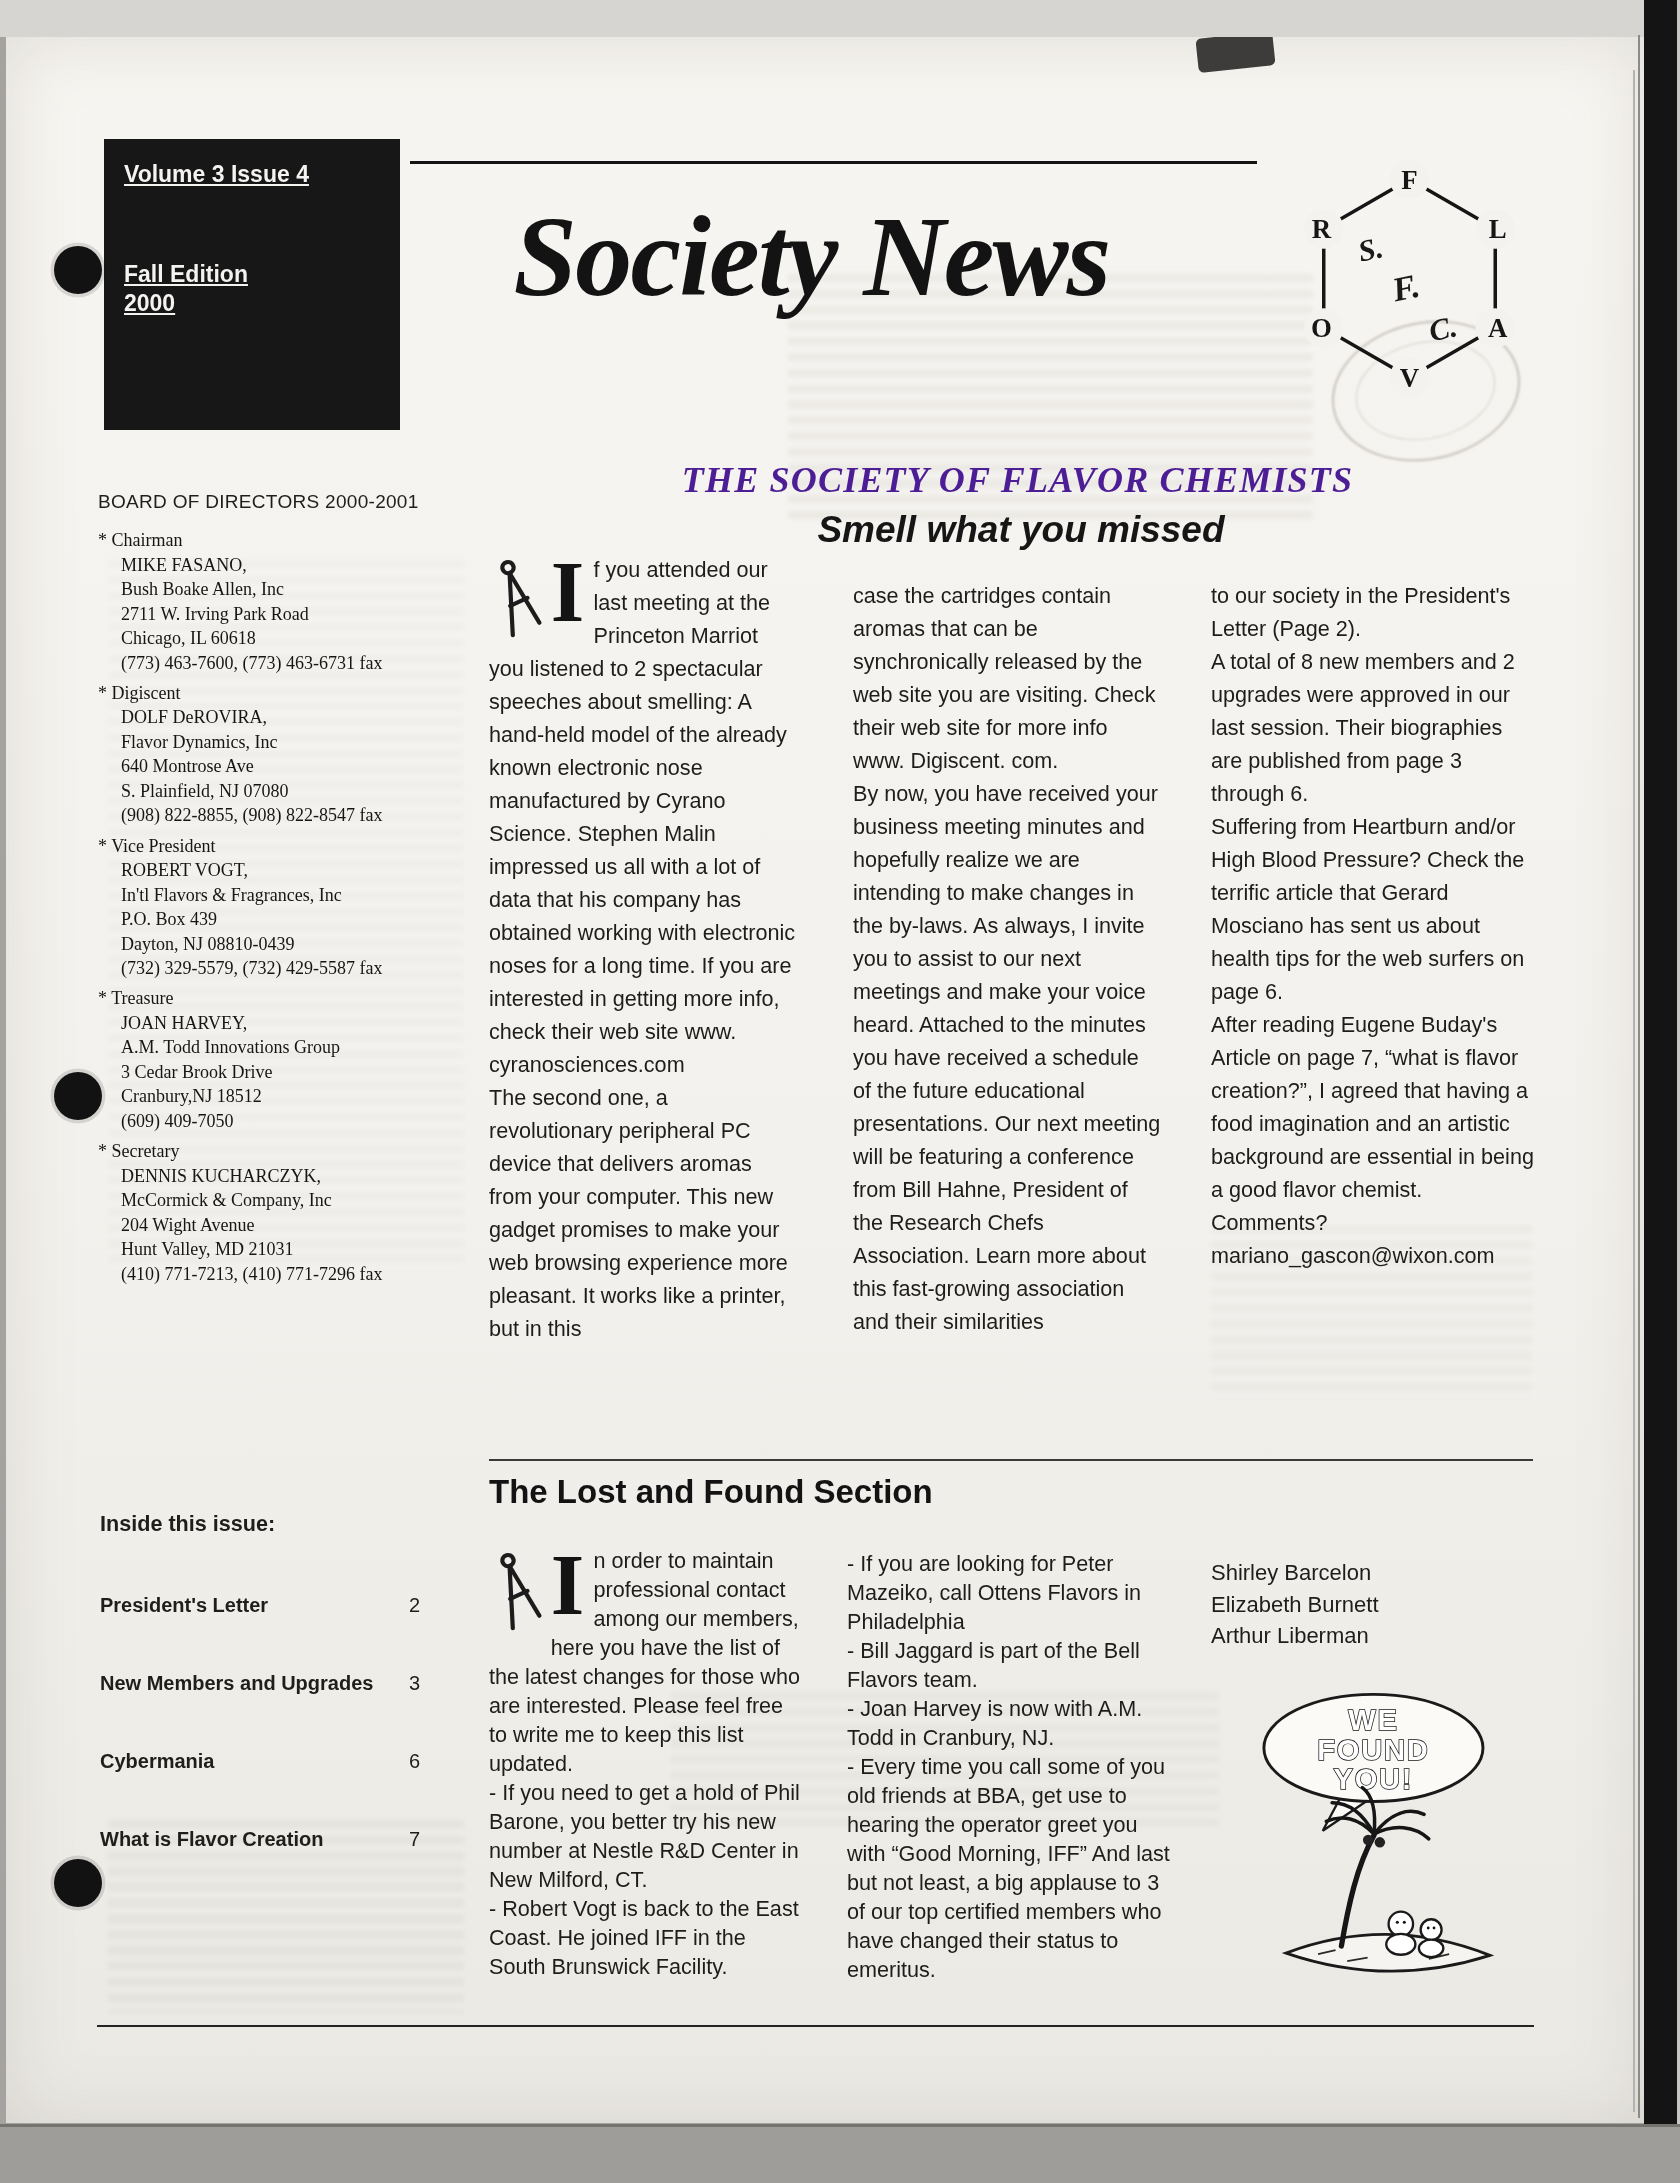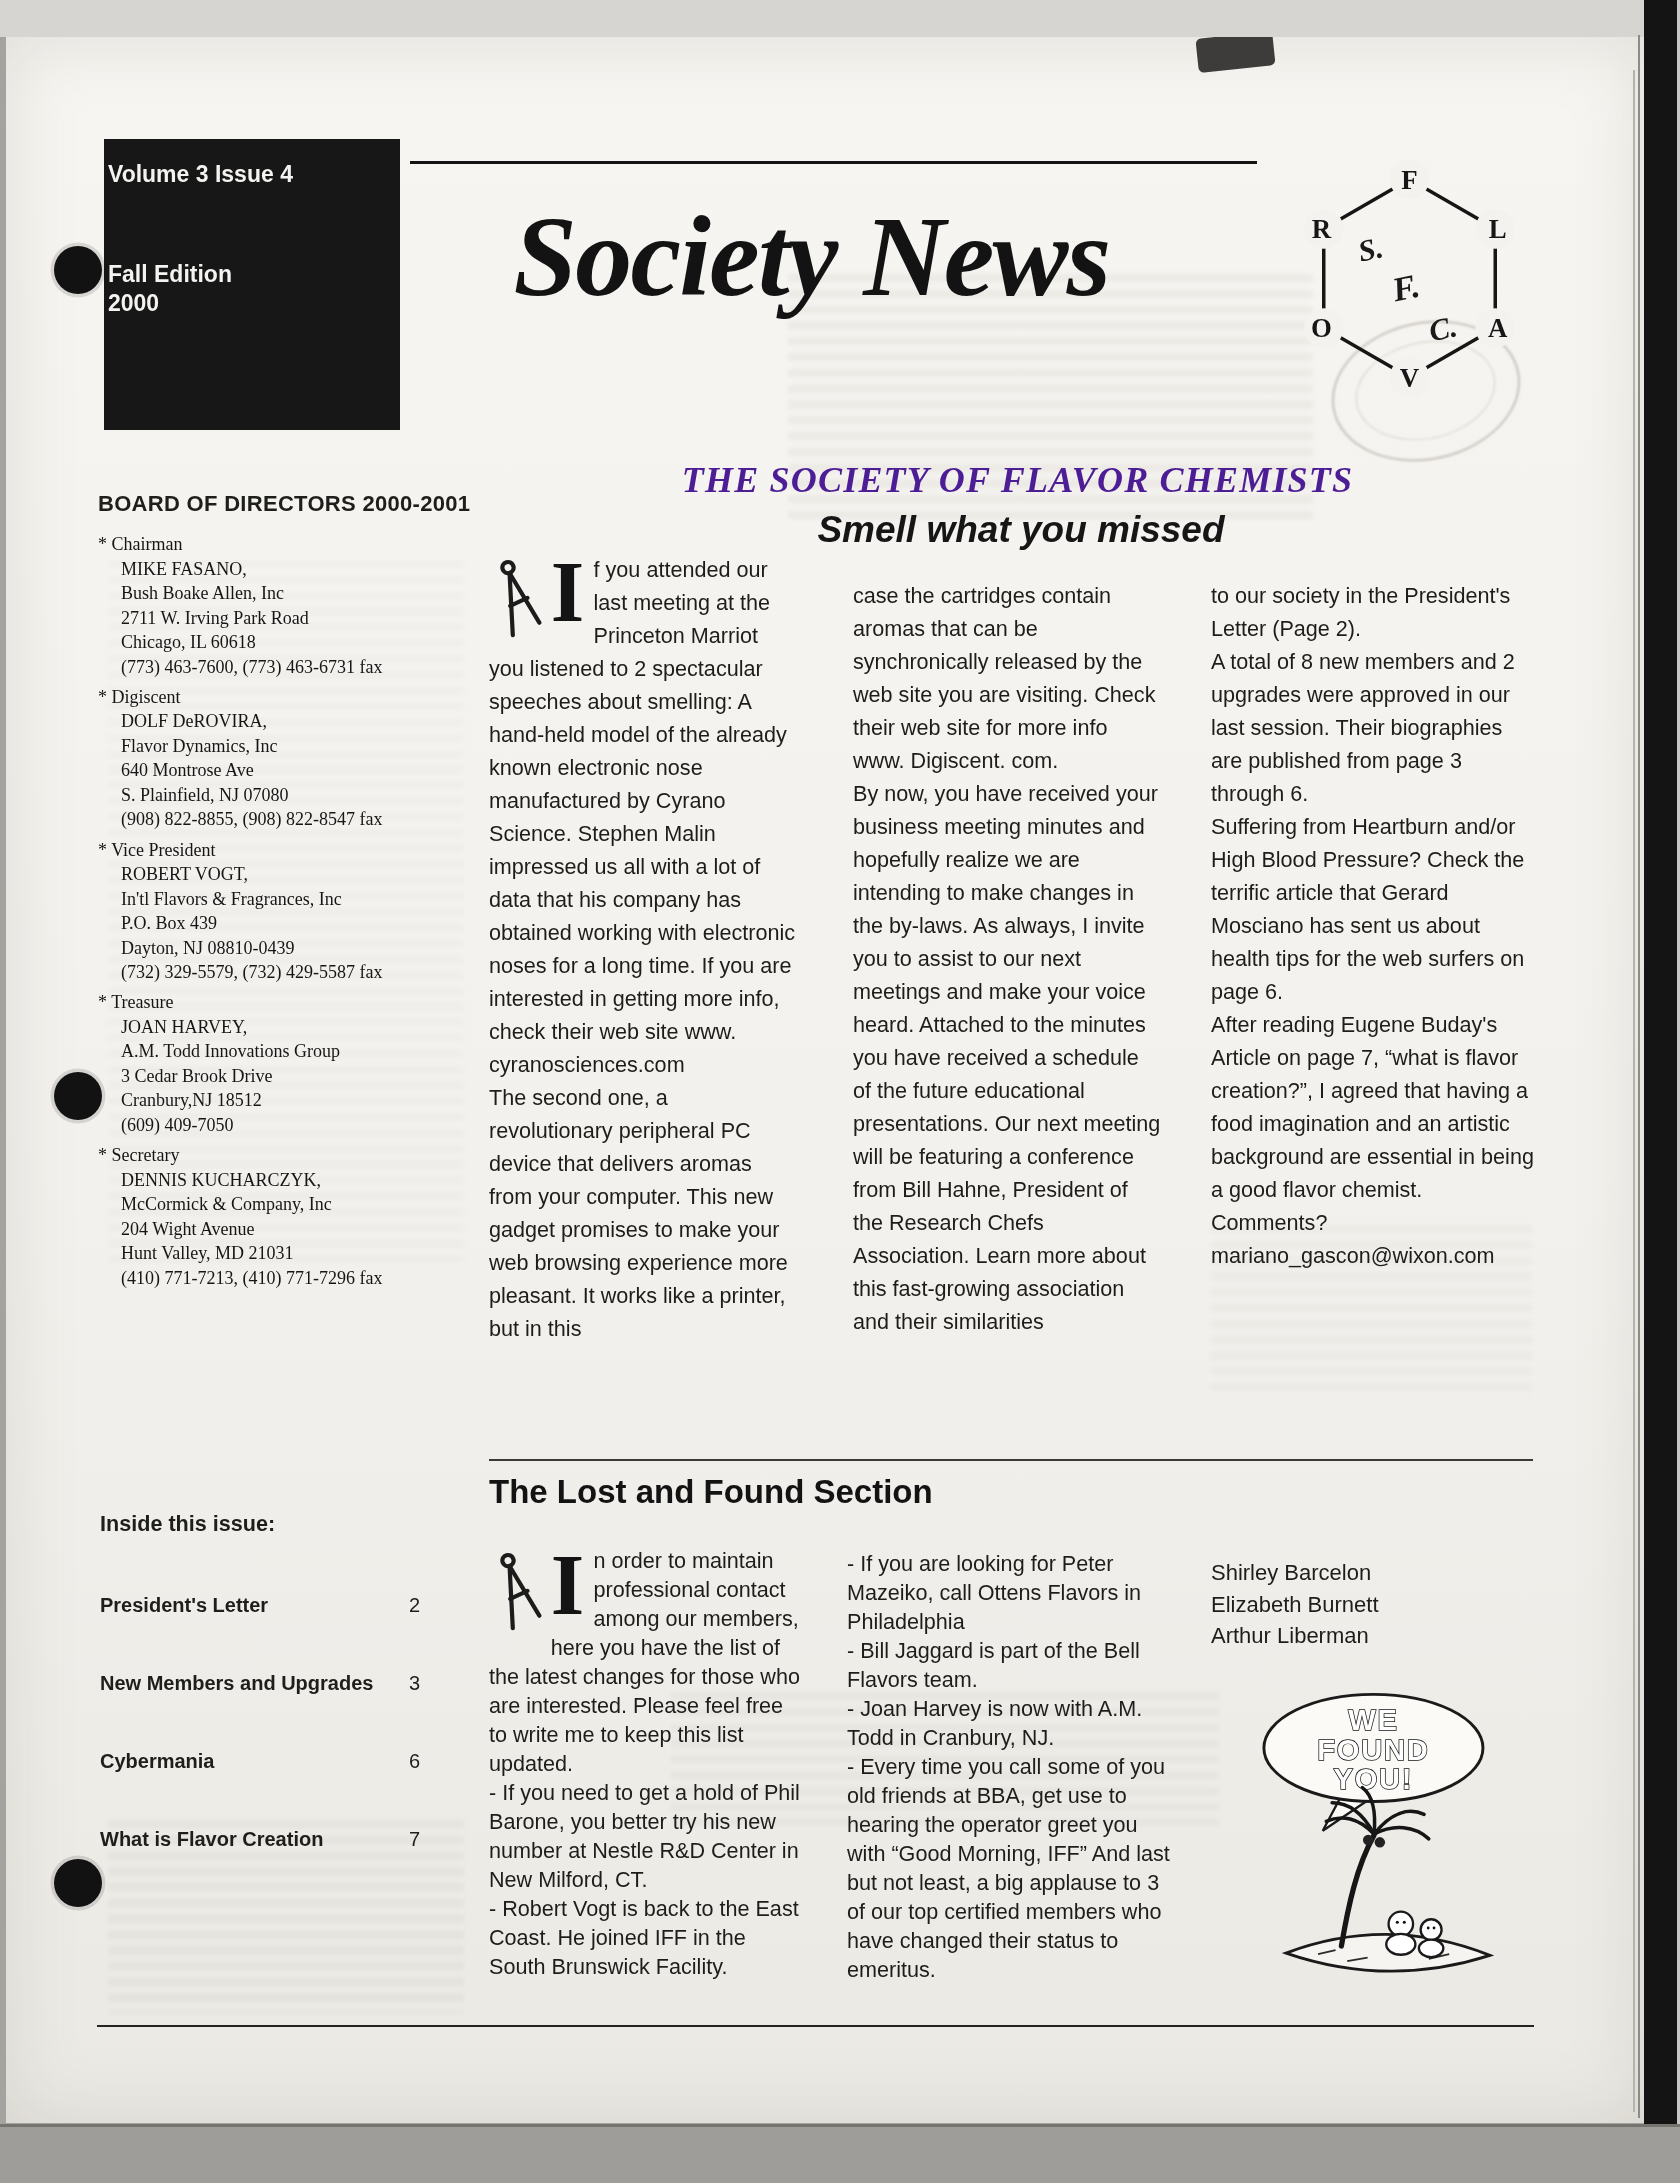--- a/index.html
+++ b/index.html
@@ -19,36 +19,36 @@
   .tape-mark{left:1197px;top:35px;width:77px;height:34px;background:#2e2d2b;border-radius:5.3px;
              transform:rotate(-6deg);opacity:.92;}
   .hole{width:48px;height:48px;border-radius:50%;background:#121212;box-shadow:0 0 0 3.5px rgba(0,0,0,.12);}
   
   .bleed{background:repeating-linear-gradient(180deg,rgba(100,95,86,.5) 0 8.2px,rgba(100,95,86,0) 8.2px 15.8px);
          filter:blur(2.3px);}
   .stamp{border:2.3px solid rgba(115,108,96,.38);border-radius:50%;filter:blur(1.2px);transform:rotate(-12deg);}
   .stamp-inner{border:1.8px solid rgba(115,108,96,.28);border-radius:50%;filter:blur(1.2px);transform:rotate(-12deg);}
   
   .vol-box{left:104px;top:139px;width:296px;height:291px;background:#171717;color:#f4f3f0;
-           padding:21px 0 0 4px;box-sizing:border-box;}
+           padding:21px 0 0 20px;box-sizing:border-box;text-decoration:underline;}
   .vol-line{font-size:23px;font-weight:bold;line-height:29px;}
   .ed-block{margin-top:71px;}
   .rule-top{left:410px;top:161px;width:847px;height:2.9px;background:#141414;}
   .title{left:403px;top:200px;width:817px;text-align:center;
          font-family:"Liberation Serif",serif;font-style:italic;font-weight:700;
          font-size:114px;line-height:1;color:#131313;letter-spacing:-1.8px;}
   .subtitle{left:618px;top:459px;width:799px;text-align:center;
             font-family:"Liberation Serif",serif;font-style:italic;font-weight:700;
             font-size:36px;letter-spacing:1.2px;color:#4c1d95;}
   .tagline{left:782px;top:509px;width:478px;text-align:center;
            font-style:italic;font-weight:700;font-size:37px;color:#161616;}
   .logo-svg{left:1284px;top:153px;width:251px;height:280px;}
   
   .board{left:98px;top:491px;width:378px;}
-  .bd-head{font-size:22px;font-weight:bold;margin-bottom:15px;letter-spacing:0.3px;}
+  .bd-head{font-size:19px;font-weight:normal;margin-bottom:15px;letter-spacing:0.3px;}
   .member{margin-bottom:5.8px;font-family:"Liberation Serif",serif;font-size:18px;line-height:24.5px;color:#161616;}
   .member .mline{padding-left:23px;}
   
   .inside{left:100px;top:1487px;width:320px;}
   .ins-head{font-size:21.6px;font-weight:bold;margin-bottom:57px;margin-top:24px;}
   .ins-item{display:flex;justify-content:space-between;font-size:20px;margin-bottom:55px;}
   .ins-item .lbl{font-weight:bold;}
   
   .col{position:absolute;font-size:21.6px;line-height:33px;color:#1d1d1b;text-align:left;}
   .col p{margin:0;}

